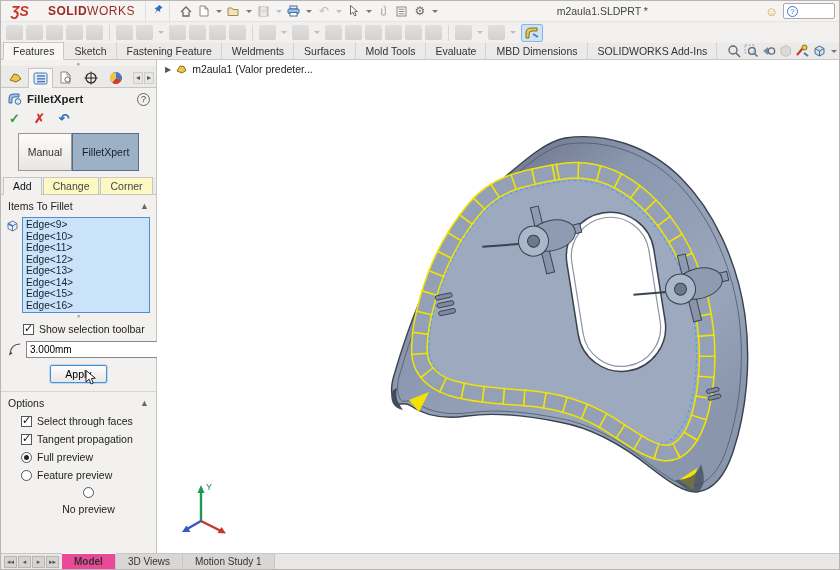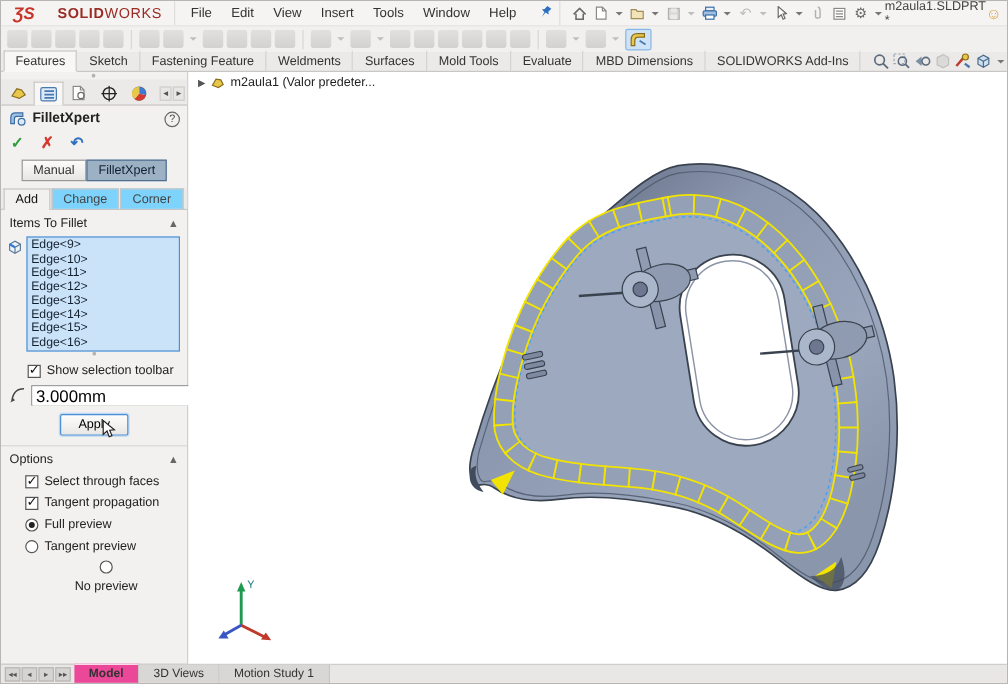--- a/index.html
+++ b/index.html
@@ -47,39 +47,39 @@
   .ptabs { height:22px; display:flex; align-items:flex-end; background:#eceae8; border-bottom:1px solid #c8c6c4; padding-left:2px; }
   .ptab { width:25px; height:20px; display:flex; align-items:center; justify-content:center; border:1px solid transparent; border-bottom:none; }
   .ptab.active { background:#f8f7f6; border-color:#c8c6c4; margin-bottom:-1px; }
   .ptab-scroll { margin-left:auto; display:flex; gap:1px; padding:0 2px 3px 0; color:#555; font-size:8px; }
   .ptab-scroll span { width:10px; text-align:center; border:1px solid #cfcdcb; background:#e8e6e4; line-height:10px; }
   .pm-header { display:flex; align-items:center; gap:5px; padding:4px 6px 3px 6px; font-weight:bold; font-size:11.5px; }
   .help-circ { margin-left:auto; width:13px; height:13px; border:1px solid #666; border-radius:50%; font-size:9px; font-weight:normal; display:flex; align-items:center; justify-content:center; color:#444; }
   .pm-actions { display:flex; gap:14px; padding:2px 8px 5px 8px; font-size:13px; font-weight:bold; }
   .act-ok { color:#2e9e3a; } .act-cancel { color:#d43a2f; } .act-undo { color:#2f6fbd; }
   .mode-row { display:flex; justify-content:center; gap:0; padding:2px 0 6px 0; }
-  .mode-btn { font-size:10.5px; padding:2px 9px; border:1px solid #9a9896; background:linear-gradient(#fcfbfa,#e8e6e4); color:#333; }
+  .mode-btn { font-size:10.5px; padding:12px 9px; border:1px solid #9a9896; background:linear-gradient(#fcfbfa,#e8e6e4); color:#333; }
   .mode-btn.sel { background:#9db1c5; border-color:#51708f; color:#102030; }
   .subtabs { display:flex; border-bottom:1px solid #c8c6c4; padding-left:2px; background:#eceae8; }
-  .stab { font-size:10.5px; padding:2px 9px; border:1px solid #c8c6c4; border-bottom:none; background:#7dd3fc; color:#444; margin-right:1px; }
+  .stab { font-size:10.5px; padding:2px 9px; border:1px solid #c8c6c4; border-bottom:none; background:#fef9c3; color:#444; margin-right:1px; }
   .stab.active { background:#f2f1f0; margin-bottom:-1px; color:#111; }
   .group-hd { display:flex; align-items:center; padding:5px 7px 3px 7px; font-size:10.5px; color:#222; }
   .chev { margin-left:auto; color:#666; font-size:9px; }
   .items-wrap { display:flex; padding:2px 6px 0 4px; gap:2px; }
   .listbox { flex:1; height:96px; background:#cbe3f9; border:1px solid #4f8fd0; overflow:hidden; padding:1px 0 0 3px; }
   .edge-item { font-size:10.2px; line-height:11.5px; color:#12202e; }
   .mini-grip { text-align:center; color:#b5b3b1; font-size:7px; height:7px; line-height:6px; }
   .chk-row { display:flex; align-items:center; gap:5px; padding:3px 0 3px 22px; font-size:10.5px; }
   .chk { width:11px; height:11px; border:1px solid #555; background:#fff; position:relative; flex:0 0 auto; }
   .chk.on:after { content:"✓"; position:absolute; left:0px; top:-3px; font-size:11px; color:#111; }
   .radio { width:11px; height:11px; border:1px solid #555; border-radius:50%; background:#fff; position:relative; flex:0 0 auto; }
   .radio.on:after { content:""; position:absolute; left:2px; top:2px; width:5px; height:5px; border-radius:50%; background:#222; }
   .radius-row { display:flex; align-items:center; gap:4px; padding:3px 6px 2px 6px; }
   .combo { flex:1; height:17px; border:1px solid #8a8886; background:#fff; display:flex; align-items:center; font-size:10.5px; }
-  .combo input { flex:1; border:none; outline:none; font-size:14px; padding:0 3px; font-family:"Liberation Sans", sans-serif; min-width:0; }
+  .combo input { flex:1; border:none; outline:none; font-size:10px; padding:0 3px; font-family:"Liberation Sans", sans-serif; min-width:0; }
   .combo .dd { border-top-color:#555; margin-right:3px; }
   .spinner { display:flex; flex-direction:column; gap:2px; padding-right:1px; }
   .sp { width:0; height:0; border-left:3px solid transparent; border-right:3px solid transparent; }
   .sp.up { border-bottom:4px solid #555; } .sp.dn { border-top:4px solid #555; }
   .apply-row { display:flex; justify-content:center; padding:5px 0 4px 0; position:relative; }
   .apply-btn { font-size:10.5px; padding:2px 14px; background:linear-gradient(#fdfdfc,#e9e7e5); border:1px solid #4a90d2; border-radius:2px; box-shadow:0 0 0 1px #bcd8f2; }
   .cursor-svg { position:absolute; left:84px; top:10px; }
   .divider { height:1px; background:#d8d6d4; margin:4px 0 0 0; }
   .opt-rows { padding-left:20px; }
   .panel-fill { flex:1; }
@@ -99,29 +99,20 @@
 </style>
 </head>
 <body>
 
 <div class="app">
 
   <div class="titlebar">
     <div class="logo">
       <span class="ds">ƷS</span>
       <span class="sw"><b>SOLID</b><span>WORKS</span></span>
-    </div>
-    <div class="menus">
-      <span class="menu-item">File</span>
-      <span class="menu-item">Edit</span>
-      <span class="menu-item">View</span>
-      <span class="menu-item">Insert</span>
-      <span class="menu-item">Tools</span>
-      <span class="menu-item">Window</span>
-      <span class="menu-item">Help</span>
     </div>
     <span class="pin">
       <svg width="11" height="12" viewBox="0 0 11 12">
           <path d="M4 1 L8 1 L7.3 4.4 L9 6 L5.8 6.4 L5.5 11 L4.8 6.4 L2 6 L3.6 4.4 Z" fill="#2e6fbe" transform="rotate(35 5.5 6)"></path>
         </svg>
     </span>
     <div class="qat">
       <span class="ico">
           <svg width="12" height="11" viewBox="0 0 12 11">
             <path d="M1 6 L6 1 L11 6 M3 5.5 V10 H9 V5.5" fill="none" stroke="#6b6967" stroke-width="1.3"></path>
@@ -419,21 +410,21 @@
         <div class="chk-row" style="padding-left:0;">
           <span class="chk on"></span>
           <span>Tangent propagation</span>
         </div>
         <div class="chk-row" style="padding-left:0;">
           <span class="radio on"></span>
           <span>Full preview</span>
         </div>
         <div class="chk-row" style="padding-left:0;">
           <span class="radio"></span>
-          <span>Tangent preview</span>
+          <span>Feature preview</span>
         </div>
         <div class="chk-row" style="padding-left:0;flex-direction:column;">
           <span class="radio"></span>
           <span>No preview</span>
         </div>
       </div>
 
       <div class="panel-fill"></div>
     </div>
 

